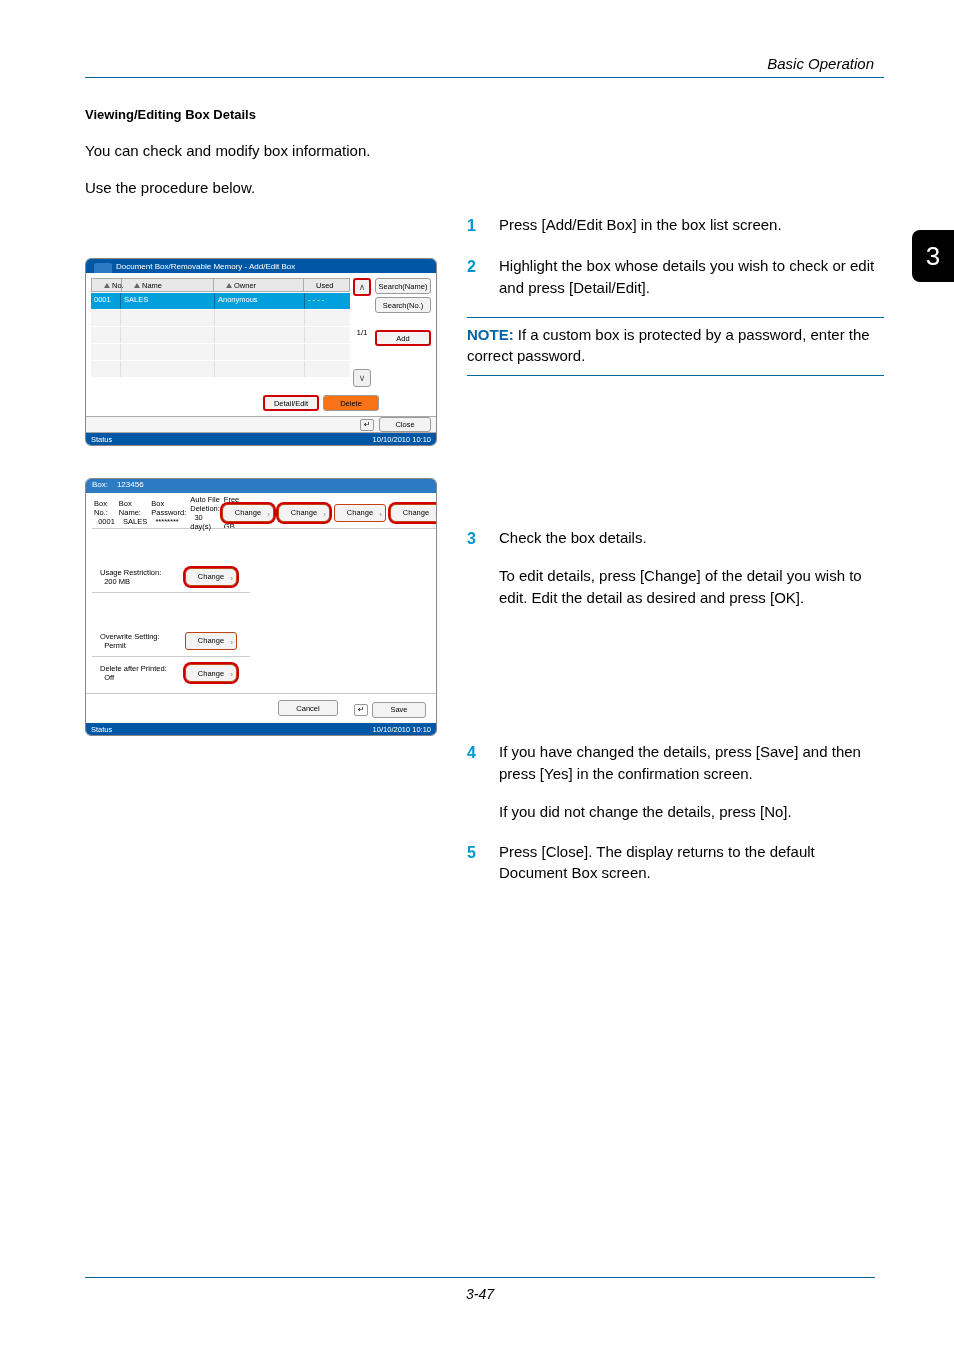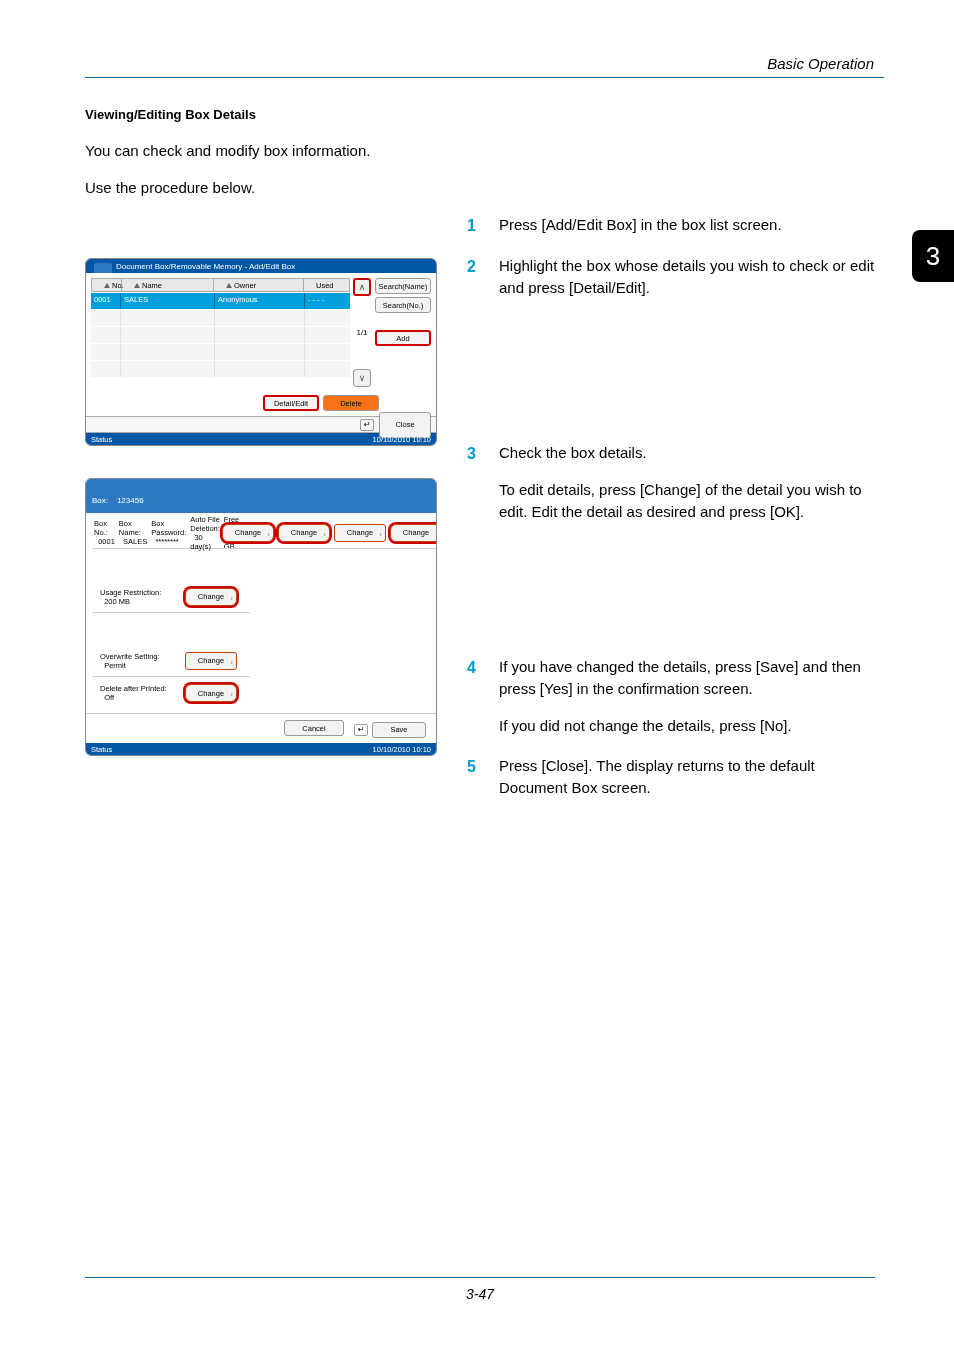--- a/index.html
+++ b/index.html
@@ -139,33 +139,33 @@
     background:#f3f3f3; margin-bottom:3px; font-size:7.5px;
     display:flex;align-items:center;justify-content:center;
   }
   .pbtn.red-border{border:2px solid #c00;}
   .pbtn.wide{width:56px;}
   .bot-btns{ display:flex; justify-content:center; gap:4px; margin:8px 0 2px 120px;}
   .bot-btns .pbtn{width:56px;}
   .closebar{ height:17px; background:#f5f5f5; border-top:1px solid #aaa; border-bottom:1px solid #aaa; display:flex;justify-content:flex-end;align-items:center;padding-right:5px; gap:5px;}
   .enter-icon{ width:14px;height:12px;border:1px solid #999;border-radius:2px;font-size:8px;display:flex;align-items:center;justify-content:center;}
   .statusbar{ height:12px; background:#0057a6; color:#fff; display:flex; justify-content:space-between; align-items:center; padding:0 5px; font-size:7.5px;}
-  .boxhead{ background:#2c7bc2; color:#fff; height:24px; padding:17px 6px; font-size:8px;}
+  .boxhead{ background:#2c7bc2; color:#fff; height:14px; padding:1px 6px; font-size:8px;}
   .props{ padding:4px 6px; display:flex; flex-wrap:wrap; }
   .prop-col{ display:flex;}
   .colA{width:128px;} .colB{width:72px;} .colC{width:158px; display:flex;flex-direction:column;}
   .prop-row{ height:32px; border-bottom:1px solid #ccc; display:flex; align-items:center; padding:0 2px; gap:2px;}
   .prop-row.noborder{border-bottom:none;}
   .plabel{ font-size:7.5px; line-height:1.2;}
   .chgbtn{ height:18px; width:52px; border:1px solid #c2410c;border-radius:3px;background:#f3f3f3;font-size:7.5px;display:flex;align-items:center;justify-content:center;position:relative;}
   .chgbtn.red-ring{ box-shadow: 0 0 0 2px #c00; border-radius:6px;}
   .chgbtn .arrow{ position:absolute; right:3px; bottom:2px; font-size:8px; color:#888;}
   .right-cell{ display:flex; align-items:center; height:32px; border-bottom:1px solid #ccc; gap:5px; padding-left:8px;}
   .right-cell.noborder{border-bottom:none;}
-  .botbar2{ display:flex; justify-content:flex-end; gap:10px; padding:6px 10px 4px 0; border-top:1px solid #ccc;}
+  .botbar2{ display:flex; justify-content:flex-end; gap:16px; padding:6px 10px 4px 0; border-top:1px solid #ccc;}
   .pagenum-footer{
     position:absolute;
     bottom:48px;
     left:0; right:0;
     text-align:center;
     font-style:italic;
     font-size:14px;
     border-top:1px solid #0066a4;
     width:790px;
     margin-left:85px;
@@ -259,21 +259,21 @@
               <div class="pbtn wide red-border">Add</div>
             </div>
           </div>
           <div class="bot-btns">
             <div class="pbtn red-border">Detail/Edit</div>
             <div class="pbtn" style="background:#f97316;">Delete</div>
           </div>
         </div>
         <div class="closebar">
           <div class="enter-icon">↵</div>
-          <div class="pbtn" style="width:52px;height:26px;margin:0;">Close</div>
+          <div class="pbtn" style="width:52px;height:15px;margin:0;">Close</div>
         </div>
         <div class="statusbar">
           <span>Status</span>
           <span>10/10/2010   10:10</span>
         </div>
       </div>
 
       <div style="height:14px;"></div>
 
       <div class="shot">
@@ -369,20 +369,23 @@
     <div class="right-col">
       <div class="step">
         <div class="step-num">1</div>
         <div class="step-text">Press [Add/Edit Box] in the box list screen.</div>
       </div>
       <div class="step">
         <div class="step-num">2</div>
         <div class="step-text">Highlight the box whose details you wish to check or edit and press [Detail/Edit].</div>
       </div>
 
+      <div class="note-block">
+        <span class="note-label">NOTE:</span><span> If a custom box is protected by a password, enter the correct password.</span>
+      </div>
 
       <div style="height:125px;"></div>
 
       <div class="step">
         <div class="step-num">3</div>
         <div class="step-text">
           <div style="margin-bottom:16px;">Check the box details.</div>
           <div>To edit details, press [Change] of the detail you wish to edit. Edit the detail as desired and press [OK].</div>
         </div>
       </div>

